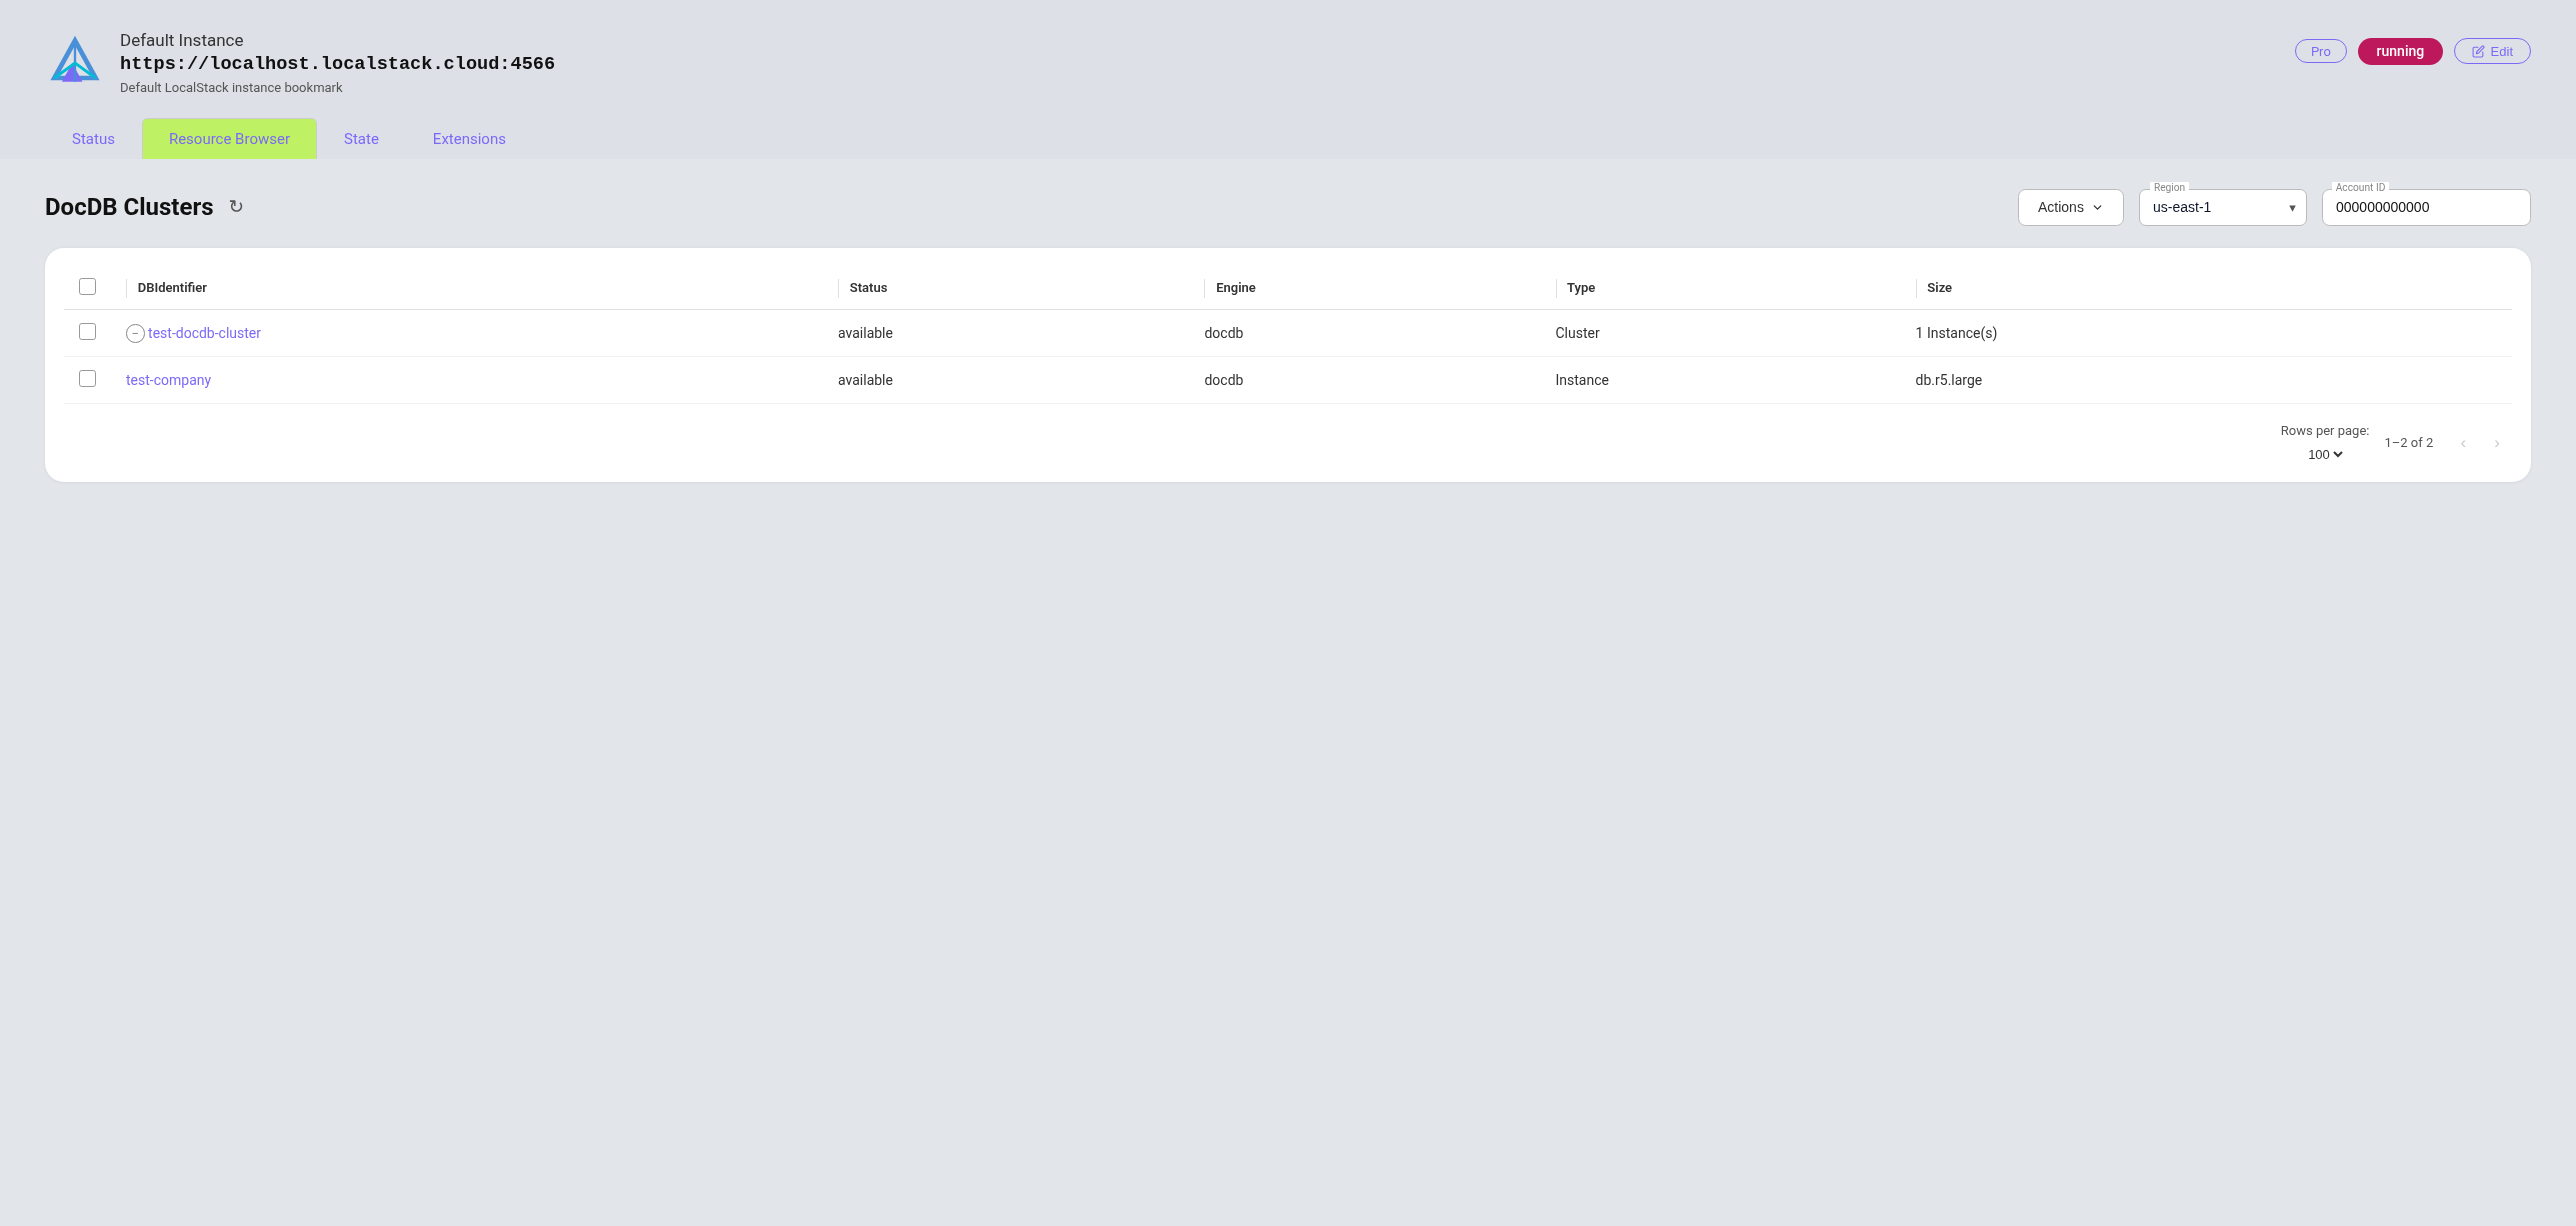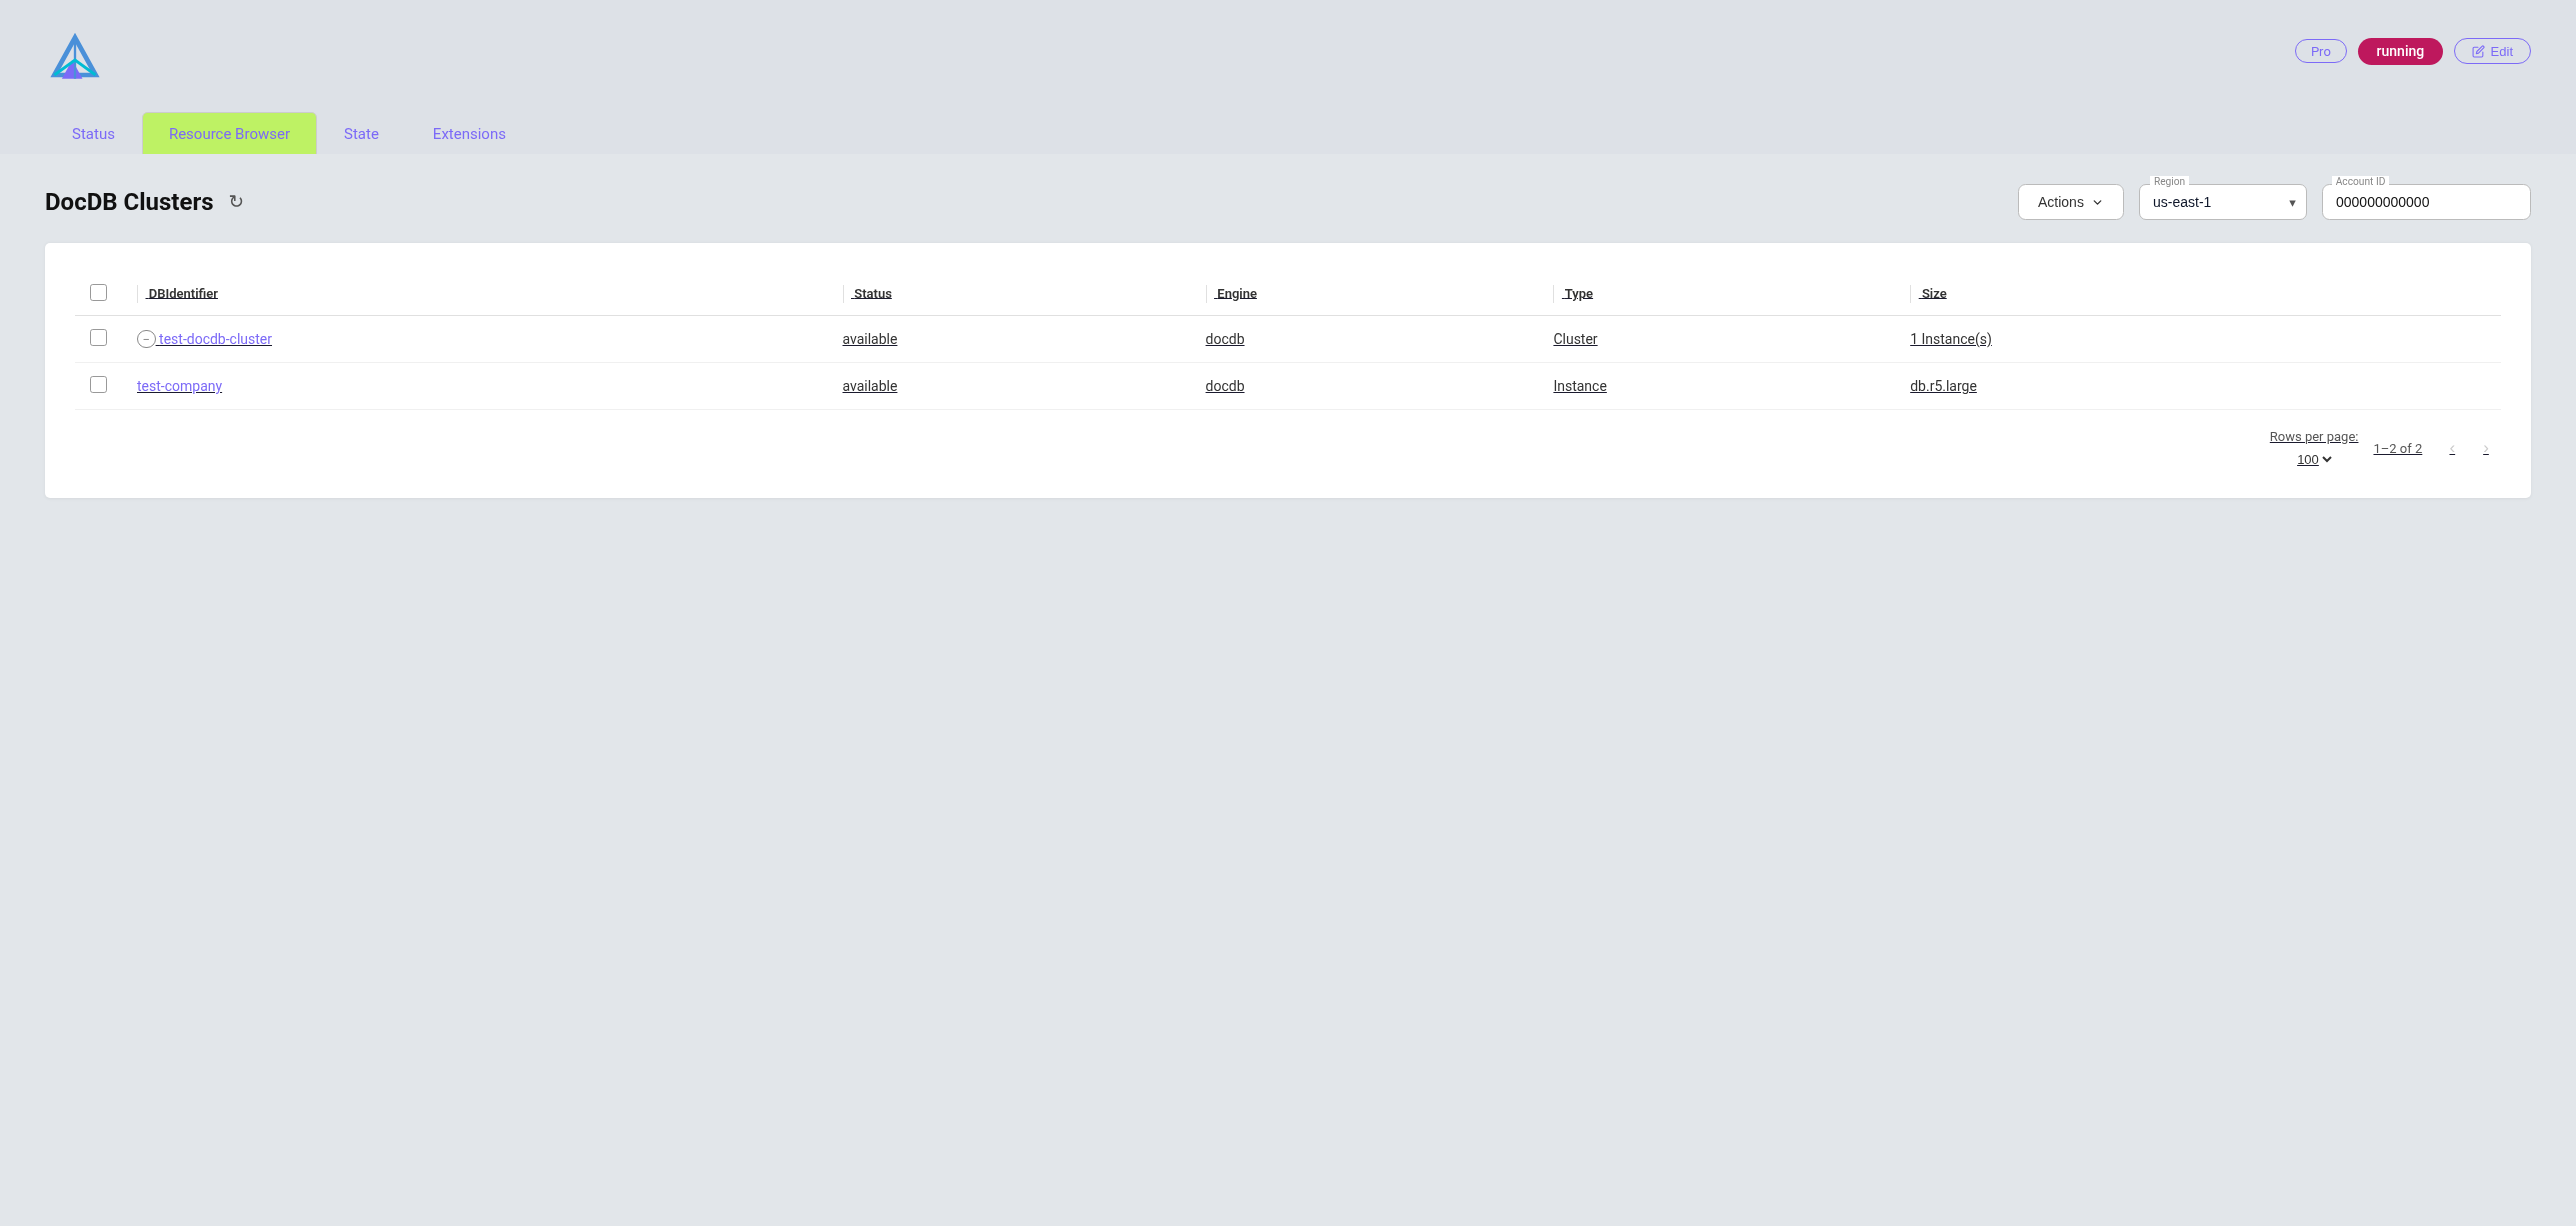--- a/index.html
+++ b/index.html
@@ -230,24 +230,23 @@
       border-radius: 7.5px;
       padding: 9.3px 13px;
       font-size: 14px;
       background: #fff;
       color: #111;
       min-width: 186px;
     }
 
     .table-container {
       background: #fff;
-      border-radius: 5px;
-      padding: 30px;
+      border-radius: 19px;
+      padding: 19px;
       box-shadow: 0 0.9px 3.7px rgba(0,0,0,0.06);
-      text-decoration: underline;
     }
 
     table {
       width: 100%;
       border-collapse: collapse;
     }
 
     thead tr {
       border-bottom: 0.9px solid #e0e0e0;
     }
@@ -369,20 +368,25 @@
 <div class="header-section">
   <div class="header-top">
     <div class="brand-area">
 
       <svg class="logo" viewBox="0 0 64 64" xmlns="http://www.w3.org/2000/svg">
         <polygon points="10,48 32,8 54,48" fill="none" stroke="#4a90d9" stroke-width="5"></polygon>
         <polygon points="18,52 40,52 29,32" fill="#7c6af7"></polygon>
         <line x1="32" y1="8" x2="32" y2="52" stroke="#4a90d9" stroke-width="2.5"></line>
         <polyline points="10,48 32,32 54,48" fill="none" stroke="#00bcd4" stroke-width="3"></polyline>
       </svg>
+      <div class="instance-info">
+        <h2>Default Instance</h2>
+        <h1>https://localhost.localstack.cloud:4566</h1>
+        <p>Default LocalStack instance bookmark</p>
+      </div>
     </div>
     <div class="header-actions">
       <div class="badge-pro">Pro</div>
       <div class="badge-running">running</div>
       <button class="btn-edit">
         <svg width="13" height="13" viewBox="0 0 24 24" fill="none" stroke="#7c6af7" stroke-width="2" stroke-linecap="round" stroke-linejoin="round">
           <path d="M11 4H4a2 2 0 0 0-2 2v14a2 2 0 0 0 2 2h14a2 2 0 0 0 2-2v-7"></path>
           <path d="M18.5 2.5a2.121 2.121 0 0 1 3 3L12 15l-4 1 1-4 9.5-9.5z"></path>
         </svg>
         <span>Edit</span>

